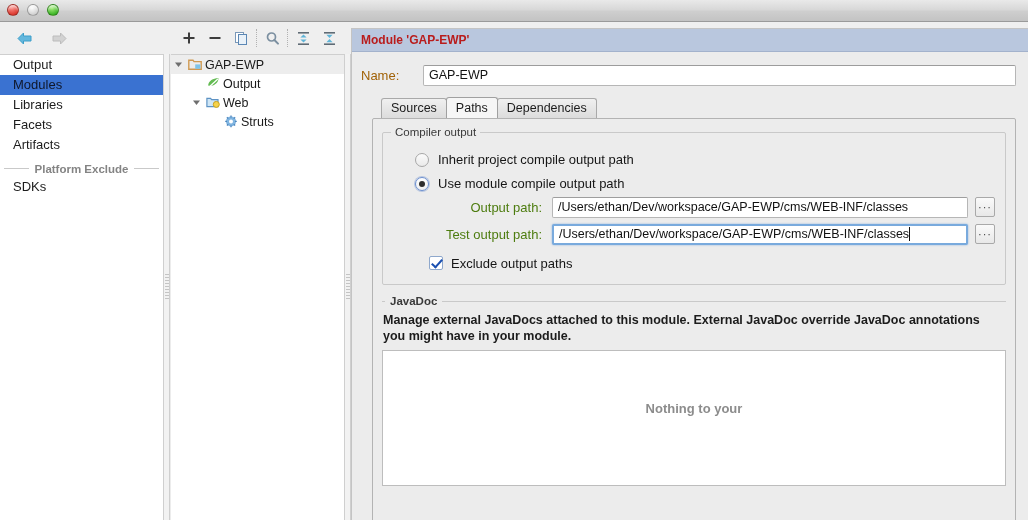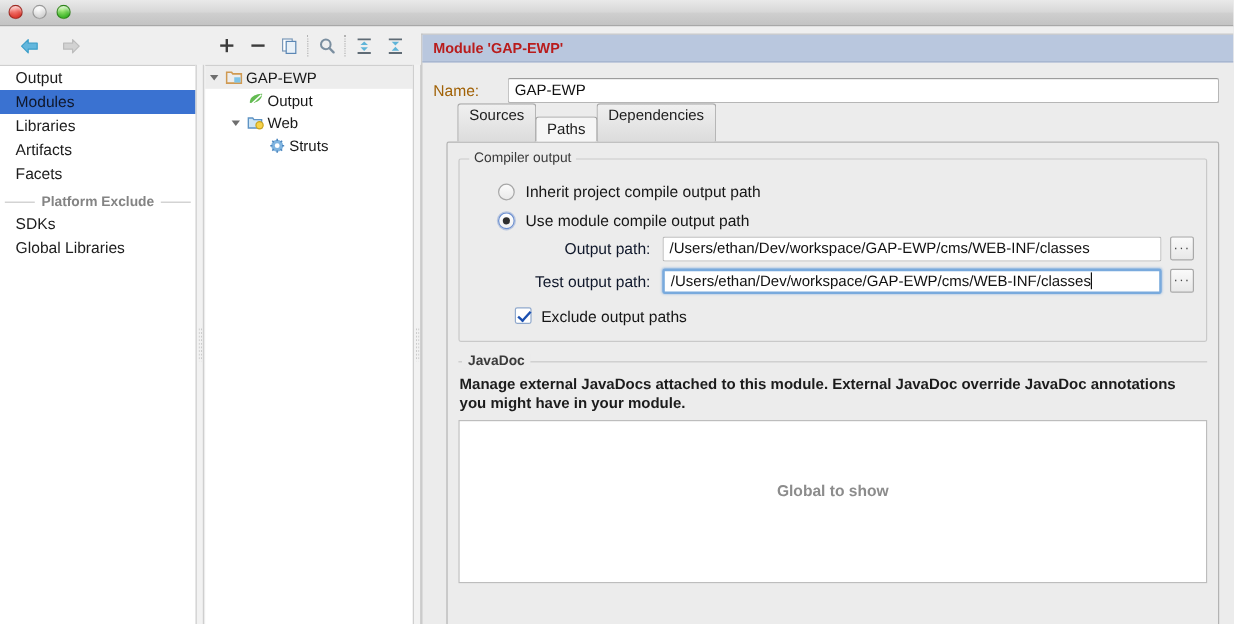--- a/index.html
+++ b/index.html
@@ -159,21 +159,21 @@
   }
 
   
   .tabs {
     display: flex; align-items: flex-end;
     margin: 11px 0 0 29px;
     height: 21px;
     position: relative; z-index: 3;
   }
   .tab {
-    height: 32px; line-height: 19px;
+    height: 20px; line-height: 19px;
     padding: 0 9px;
     font-size: 12.5px; color: #1c1c1c;
     background: linear-gradient(to bottom, #f0f0f0, #dcdcdc);
     border: 1px solid #a9a9a9;
     border-bottom: none;
     border-radius: 3px 3px 0 0;
     margin-right: -1px;
     cursor: default;
   }
   .tab.active {
@@ -226,21 +226,21 @@
     border-radius: 50%; background: #2e2e2e;
   }
   .radio-label { font-size: 13px; color: #161616; }
 
   .path-row {
     display: flex; align-items: center;
     height: 22px; margin: 5px 10px 0 0; padding-left: 32px;
   }
   .path-label {
     width: 137px; text-align: right; padding-right: 10px;
-    font-size: 13px; color: #0f172a;
+    font-size: 13px; color: #4d7c0f;
   }
   .path-field {
     flex: 1; height: 21px; line-height: 19px;
     background: #ffffff;
     border: 1px solid #b6b6b6;
     border-top-color: #9e9e9e;
     border-radius: 2px;
     padding: 0 5px;
     font-size: 12.5px; color: #111;
     white-space: nowrap; overflow: hidden;
@@ -388,29 +388,28 @@
           <path d="M7.5 8.0 L10.6 11.2 L4.4 11.2 Z" fill="#5fb4d8"></path>
         </svg>
       </div>
     </div>
   </div>
 
   <div class="sidebar" id="sidebar">
       <div class="sb-item">Output</div>
       <div class="sb-item selected">Modules</div>
       <div class="sb-item">Libraries</div>
+      <div class="sb-item">Facets</div>
       <div class="sb-item">Artifacts</div>
-      <div class="sb-item">Facets</div>
       <div class="sb-group">
         <span class="gline"></span>
         <span class="glabel">Platform Exclude</span>
         <span class="gline"></span>
       </div>
       <div class="sb-item">SDKs</div>
-      <div class="sb-item">Global Libraries</div>
     </div>
 
   <div class="splitter" id="splitter1">
     <div class="grip"></div>
   </div>
 
   <div class="tree-panel" id="tree">
       <div class="tree-row selected-inactive">
         <span style="flex: 0 0 0px;"></span>
         <span class="tw">
@@ -524,19 +523,19 @@
         <div class="check-row">
           <div class="checkbox checked"></div>
           <div class="check-label">Exclude output paths</div>
         </div>
       </div>
 
       <div class="jd-group">
         <div class="jd-title">JavaDoc</div>
         <div class="jd-desc">Manage external JavaDocs attached to this module. External JavaDoc override JavaDoc annotations you might have in your module.</div>
         <div class="jd-box">
-          <div class="jd-empty">Global to show</div>
+          <div class="jd-empty">Nothing to your</div>
         </div>
       </div>
 
     </div>
   </div>
 </div>
 
 </body></html>

